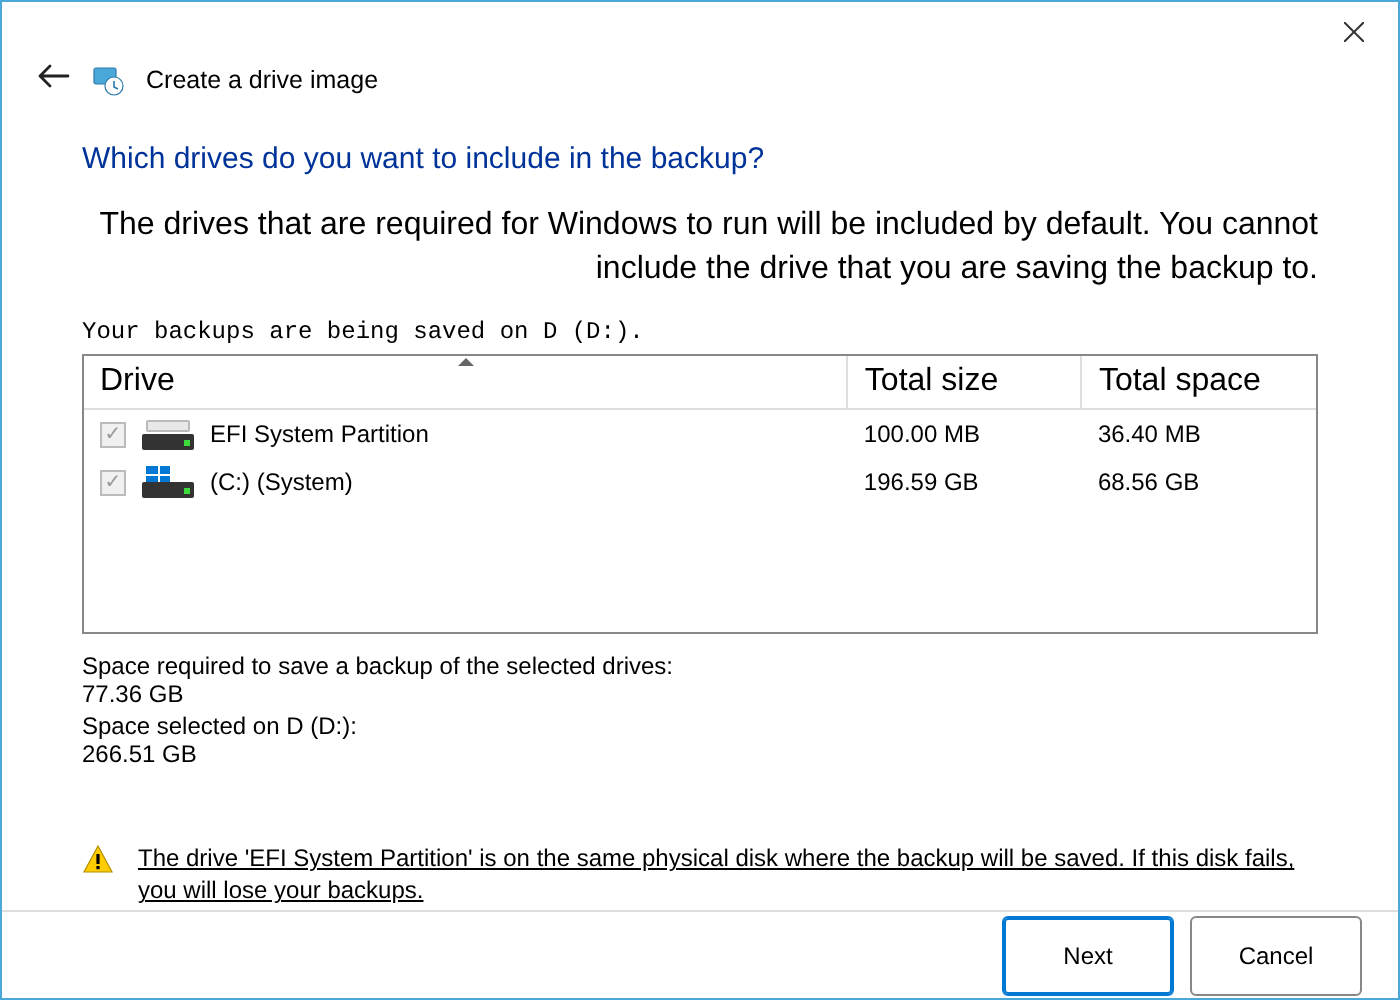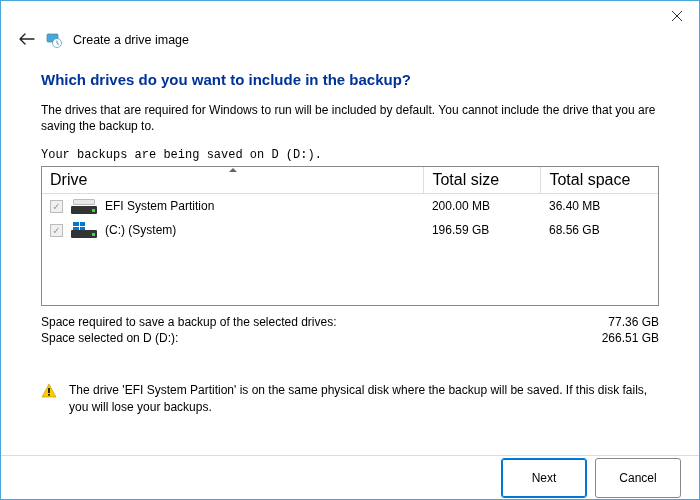--- a/index.html
+++ b/index.html
@@ -56,28 +56,29 @@
     color: #000;
   }
   .content {
     padding: 18px 40px 0 40px;
     flex: 1;
     overflow: hidden;
   }
   .heading {
     color: #003399;
     font-size: 15px;
-    font-weight: 700;
+    font-weight: 400;
     margin-bottom: 14px;
   }
   .subtext {
-    font-size: 12px;
+    font-size: 16px;
     color: #000;
     line-height: 1.35;
     margin-bottom: 14px;
+    text-align: right;
   }
   .save-loc {
     font-size: 12px;
     margin-bottom: 4px;
     font-family: Liberation Mono, monospace;
   }
   .table-box {
     border: 1px solid #888;
     height: 140px;
     overflow: hidden;
@@ -167,26 +168,28 @@
     background:#0078d4;
   }
   .summary {
     margin-top: 8px;
   }
   .summary-row {
     display: flex;
     justify-content: space-between;
     font-size: 12px;
     padding: 1px 0;
+    flex-direction: column;
   }
   .warning {
     display: flex;
     gap: 12px;
     margin-top: 36px;
     align-items: flex-start;
+    text-decoration: underline;
   }
   .warn-icon {
     flex-shrink: 0;
     margin-top: 1px;
   }
   .warning-text {
     font-size: 12px;
     line-height: 1.35;
   }
   .footer {
@@ -265,21 +268,21 @@
               <div class="drive-cell">
                 <span class="chk">✓</span>
                 <span class="drive-icon efi">
                   <span class="top"></span>
                     <span class="bar"></span>
                     <span class="light"></span>
                 </span>
                 <span>EFI System Partition</span>
               </div>
             </td>
-            <td>200.00 MB</td>
+            <td>100.00 MB</td>
             <td>36.40 MB</td>
           </tr>
           <tr>
             <td>
               <div class="drive-cell">
                 <span class="chk">✓</span>
                 <span class="drive-icon sys">
                   <span class="top">
                       <span></span>
                       <span></span>

